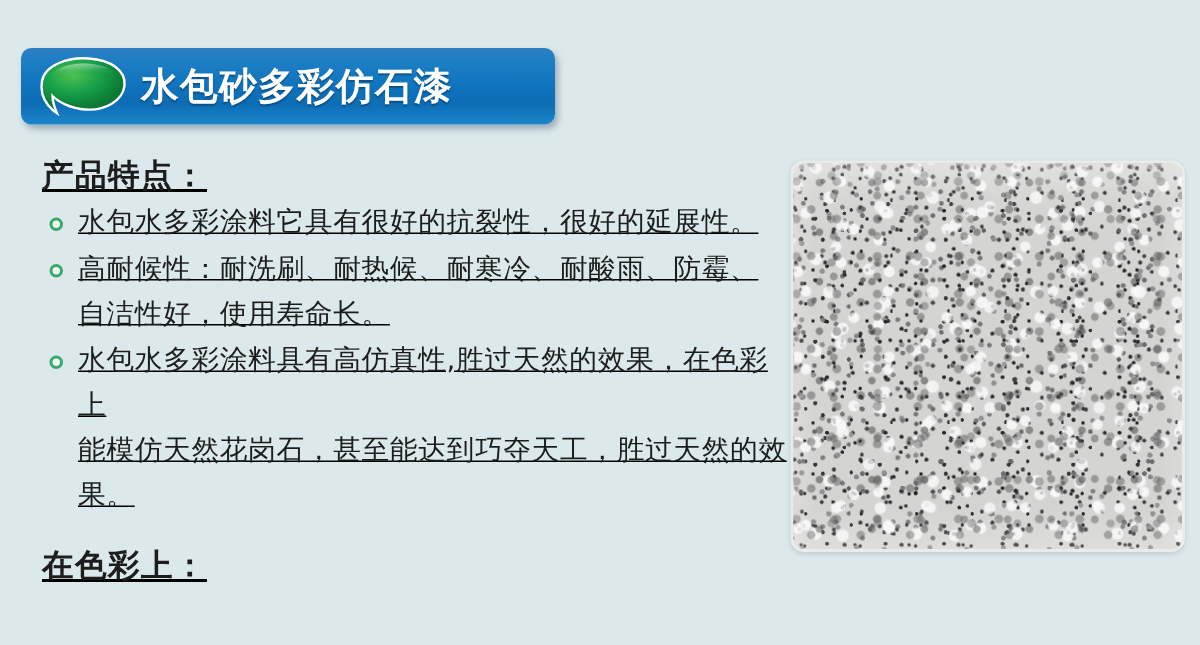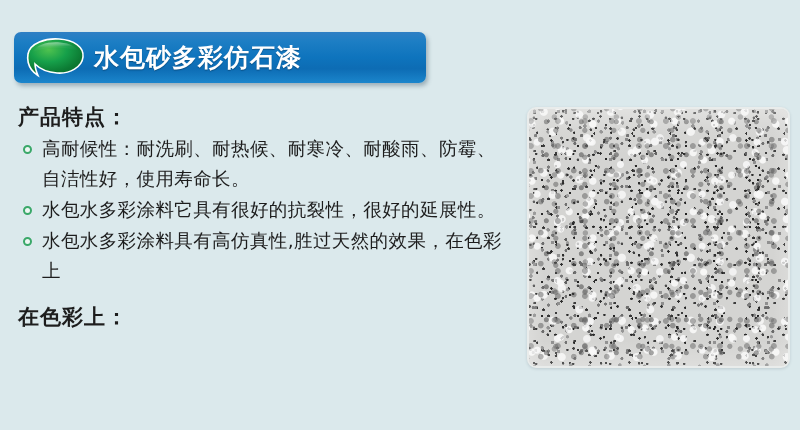--- a/index.html
+++ b/index.html
@@ -13,21 +13,21 @@
     font-family: "DejaVu Sans", "Liberation Sans", sans-serif;
     overflow: hidden;
     position: relative;
   }
 
   
   .banner {
     position: absolute;
     left: 14px;
     top: 32px;
-    width: 412px;
+    width: 356px;
     height: 51px;
     border-radius: 7px;
     background: linear-gradient(to bottom,
                 #2f7fc4 0%,
                 #1d7ec4 18%,
                 #0e74bd 50%,
                 #0d6cb4 72%,
                 #1b86cc 100%);
     box-shadow: 2px 3px 4px rgba(40,70,90,0.35);
     display: flex;
@@ -53,23 +53,24 @@
     font-weight: bold;
     letter-spacing: 1px;
     line-height: 1;
     text-shadow: 0 1px 1px rgba(0,40,70,0.45);
     white-space: nowrap;
   }
 
   
   .content {
     position: absolute;
-    left: 18px;
+    left: 28px;
     top: 104px;
     width: 500px;
+    text-decoration: underline;
   }
   .section-heading {
     font-size: 21px;
     font-weight: bold;
     color: #1d1d1d;
     letter-spacing: 1px;
     line-height: 1.25;
     margin: 0 0 4px 0;
   }
   .bullet-list {
@@ -254,34 +255,35 @@
 </div>
 
 <div class="content">
 
   <div>
     <div class="section-heading">产品特点：</div>
     <ul class="bullet-list">
       <li class="bullet-item">
         <span class="bullet-dot"></span>
         <span class="bullet-text">
+          <span class="ln">水包水多彩涂料它具有很好的抗裂性，很好的延展性。</span>
+        </span>
+      </li>
+      <li class="bullet-item">
+        <span class="bullet-dot"></span>
+        <span class="bullet-text">
           <span class="ln">高耐候性：耐洗刷、耐热候、耐寒冷、耐酸雨、防霉、</span>
           <span class="ln">自洁性好，使用寿命长。</span>
         </span>
       </li>
       <li class="bullet-item">
         <span class="bullet-dot"></span>
         <span class="bullet-text">
-          <span class="ln">水包水多彩涂料它具有很好的抗裂性，很好的延展性。</span>
-        </span>
-      </li>
-      <li class="bullet-item">
-        <span class="bullet-dot"></span>
-        <span class="bullet-text">
           <span class="ln">水包水多彩涂料具有高仿真性,胜过天然的效果，在色彩上</span>
+          <span class="ln">能模仿天然花岗石，甚至能达到巧夺天工，胜过天然的效果。</span>
         </span>
       </li>
     </ul>
   </div>
 
   <div class="spacer-block"></div>
 
   <div>
     <div class="section-heading">在色彩上：</div>
   </div>

